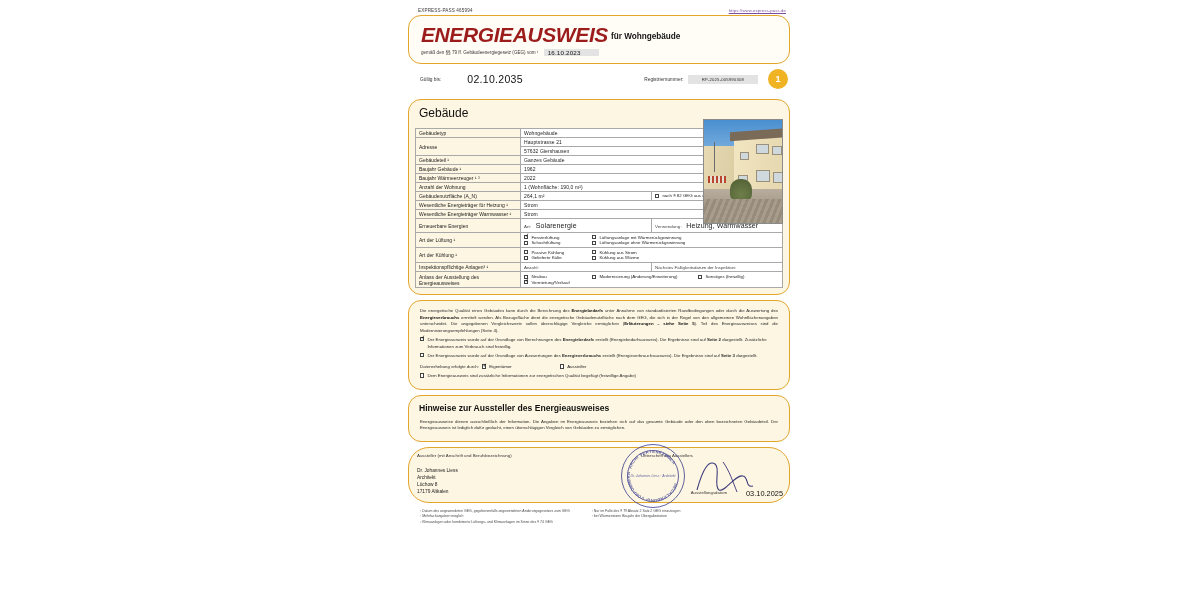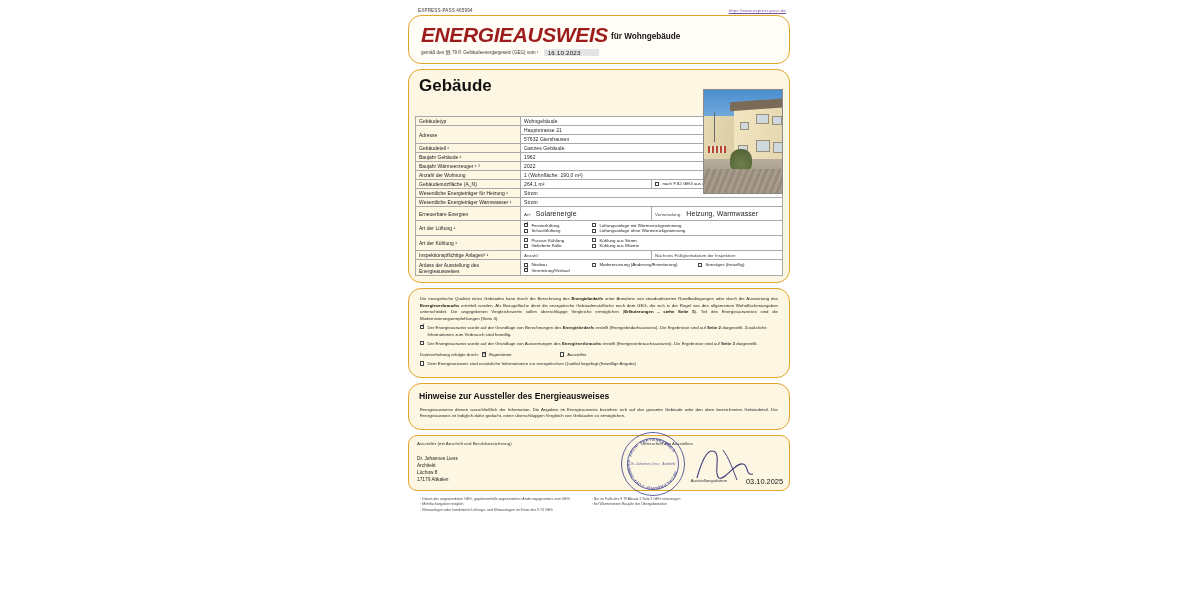--- a/index.html
+++ b/index.html
@@ -35,21 +35,21 @@
   .validdate { font-size:10.5px; letter-spacing:.3px; margin-left:26px; color:#111; }
   .regwrap { margin-left:auto; display:flex; align-items:center; gap:4px; }
   .regnum { background:#e3e3e3; color:#2b2b2b; font-size:4.2px;
             padding:2px 14px; letter-spacing:.2px; }
   .pagebadge { width:20px; height:20px; border-radius:50%; background:#f0b323;
                color:#fff; font-size:9px; font-weight:bold; display:flex;
                align-items:center; justify-content:center; margin-left:6px; }
 
   
   .section { margin-top:5px; padding:5px 6px 6px 6px; }
-  .sec-h { font-size:17px; font-weight:bold; color:#111; padding:1px 4px 20px 4px; }
+  .sec-h { font-size:12px; font-weight:normal; color:#111; padding:1px 4px 8px 4px; }
   .sec-h2 { font-size:8.6px; font-weight:bold; color:#111; padding:2px 4px 4px 4px; }
 
   
   table.t { width:100%; border-collapse:collapse; table-layout:fixed; background:#fff; }
   table.t td { border:0.7px solid #a9a9a9; padding:1px 3px; font-size:5px;
                color:#222; vertical-align:middle; height:9px; }
   td.k { width:105px; background:#fdf6e2; color:#333; font-size:4.6px; }
   td.v { background:#fff; font-size:6.4px; color:#111; letter-spacing:.1px; }
 
   .photo { position:absolute; right:6px; top:19px; width:80px; height:105px;
@@ -85,21 +85,21 @@
   .para b { font-weight:bold; color:#111; }
   .stmt { padding:3px 5px 0 5px; }
   .stmt .line { display:flex; gap:3px; align-items:flex-start; margin-bottom:3px; }
   .stmt .txt { font-size:4.35px; line-height:1.5; color:#2a2a2a; }
   .inlinecbs { display:flex; align-items:center; gap:3px; padding:1px 5px 0 5px;
                font-size:4.35px; color:#2a2a2a; }
   .inlinecbs .gap { width:42px; }
 
   
   .issuer { margin-top:5px; padding:5px 8px 6px 8px; position:relative;
-            border:1.3px solid #e2a62b; border-radius:9px; background:#fdf6e2; height:56px; }
+            border:1.3px solid #e2a62b; border-radius:21px; background:#fdf6e2; height:56px; }
   .iss-lbl { font-size:4.4px; color:#333; }
   .iss-addr { font-size:4.8px; line-height:1.5; color:#1c1c1c; margin-top:9px; }
   .sig-lbl { position:absolute; right:96px; top:5px; font-size:4.3px; color:#333; }
   .dat-lbl { position:absolute; right:62px; bottom:7px; font-size:4.3px; color:#333; }
   .issdate { position:absolute; right:6px; bottom:4px; font-size:7.4px; color:#111; }
   .stamp { position:absolute; left:212px; top:-4px; width:64px; height:64px;
            border-radius:50%; border:1.6px solid #3b3f8f; opacity:.82; }
   .stamp::before { content:""; position:absolute; inset:5px; border-radius:50%;
            border:1px solid #3b3f8f; }
   .stamp-t { position:absolute; inset:0; }
@@ -124,20 +124,29 @@
   </div>
 
   <div class="gbox titlebox">
     <span class="bigtitle">ENERGIEAUSWEIS</span><span class="subtitle">für Wohngebäude</span>
     <div class="lawline">
       <span>gemäß den §§ 79 ff. Gebäudeenergiegesetz (GEG) vom ¹</span>
       <span class="datefield">16.10.2023</span>
     </div>
   </div>
 
+  <div class="validrow">
+    <span class="lbl-small">Gültig bis:</span>
+    <span class="validdate">02.10.2035</span>
+    <span class="regwrap">
+      <span class="lbl-small">Registriernummer:</span>
+      <span class="regnum">RP-2025-005990308</span>
+      <span class="pagebadge">1</span>
+    </span>
+  </div>
 
   <div class="gbox section" style="position:relative;">
     <div class="sec-h">Gebäude</div>
 
     <div class="photo">
       <div class="sky"></div>
       <div class="houseA"></div>
       <div class="houseB"></div>
       <div class="roof"></div>
       <div class="win" style="left:52px;top:24px;width:13px;height:10px;"></div>

